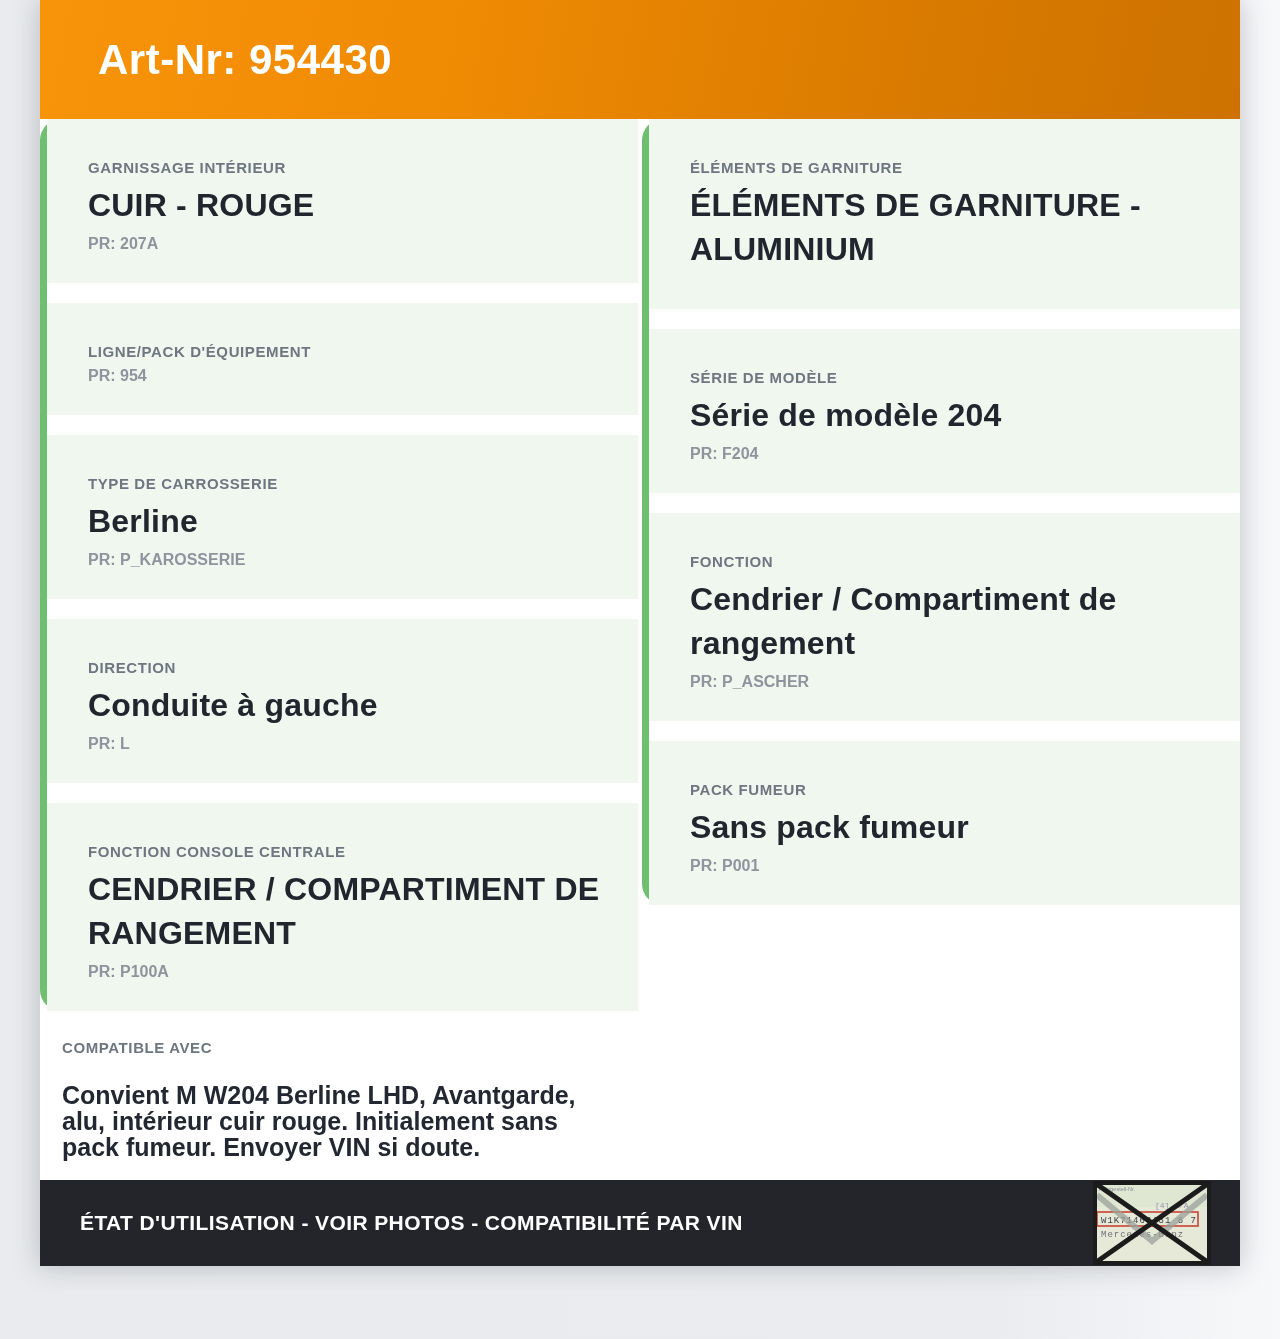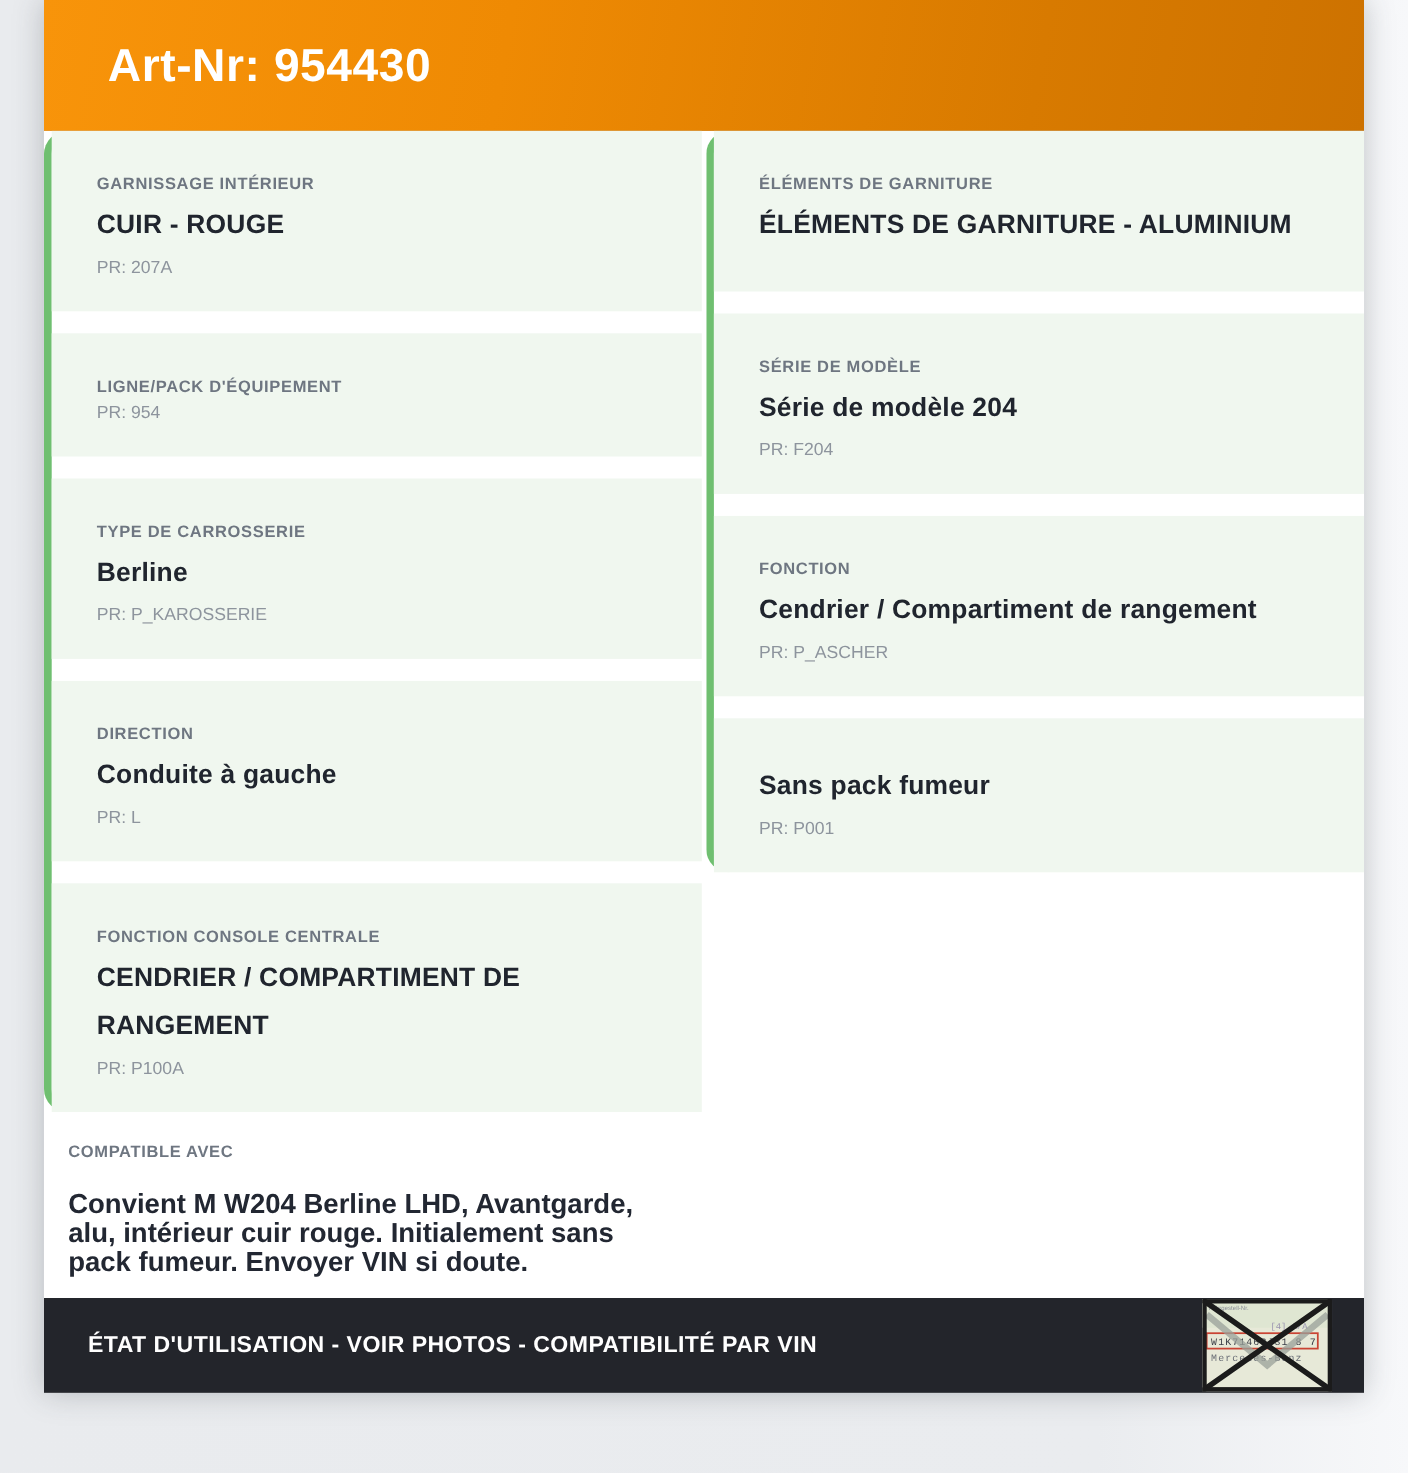--- a/index.html
+++ b/index.html
@@ -6,21 +6,21 @@
   html, body {
     width: 1280px; height: 1339px;
     font-family: "Liberation Sans", "DejaVu Sans", sans-serif;
     background: linear-gradient(90deg, #e9ebee 0%, #eaecef 78%, #f7f8fa 100%);
     overflow: hidden;
   }
   .page {
     width: 1200px;
     margin-left: 40px;
     box-shadow: 0 0 26px rgba(55,60,70,0.28);
-    background: #404040;
+    background: #1d4ed8;
   }
   
   .banner {
     height: 119px;
     background: linear-gradient(100deg, #f8940a 0%, #ef8a03 35%, #d87a00 75%, #cd7200 100%);
     display: flex; align-items: center;
     padding-left: 58px;
   }
   .banner h1 {
     color: #ffffff;
@@ -44,30 +44,30 @@
   .card + .card { margin-top: 20px; }
   .card-label {
     color: #6e7681;
     font-size: 15px;
     font-weight: 700;
     letter-spacing: 0.6px;
     margin-bottom: 7px;
   }
   .card-value {
     color: #20252e;
-    font-size: 24px;
+    font-size: 32px;
     font-weight: 700;
     line-height: 44px;
     letter-spacing: 0.2px;
     margin-bottom: 8px;
   }
   .card-pr {
     color: #8d949d;
     font-size: 16px;
-    font-weight: 400;
+    font-weight: 700;
   }
   
   .compatible {
     background: #ffffff;
     padding: 28px 22px 20px 22px;
   }
   .compatible-label {
     color: #6e7681;
     font-size: 15px;
     font-weight: 700;
@@ -164,20 +164,21 @@
     <div class="card-pr">PR: F204</div>
   </div>
 
   <div class="card">
     <div class="card-label">FONCTION</div>
     <div class="card-value">Cendrier / Compartiment de rangement</div>
     <div class="card-pr">PR: P_ASCHER</div>
   </div>
 
   <div class="card">
+    <div class="card-label">PACK FUMEUR</div>
     <div class="card-value">Sans pack fumeur</div>
     <div class="card-pr">PR: P001</div>
   </div>
 </div>
     </div>
   </div>
 
   <div class="footer">
     <div class="footer-text">ÉTAT D'UTILISATION - VOIR PHOTOS - COMPATIBILITÉ PAR VIN</div>
 

